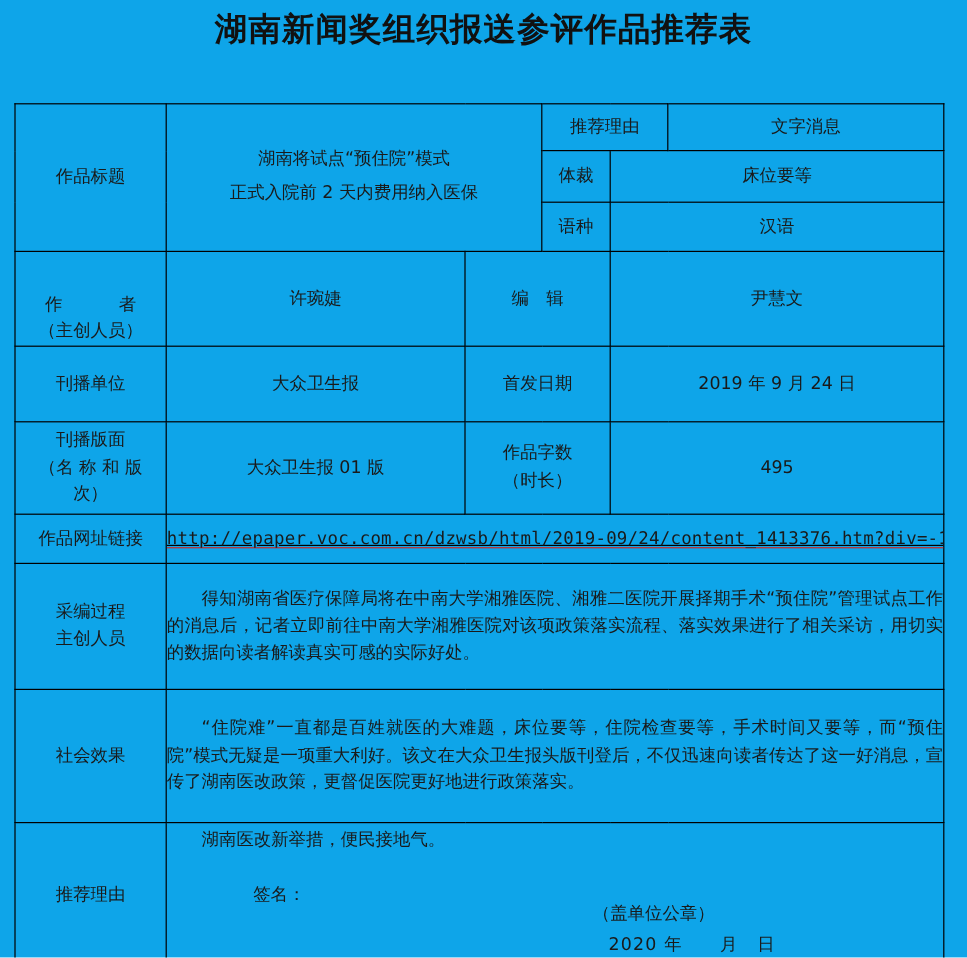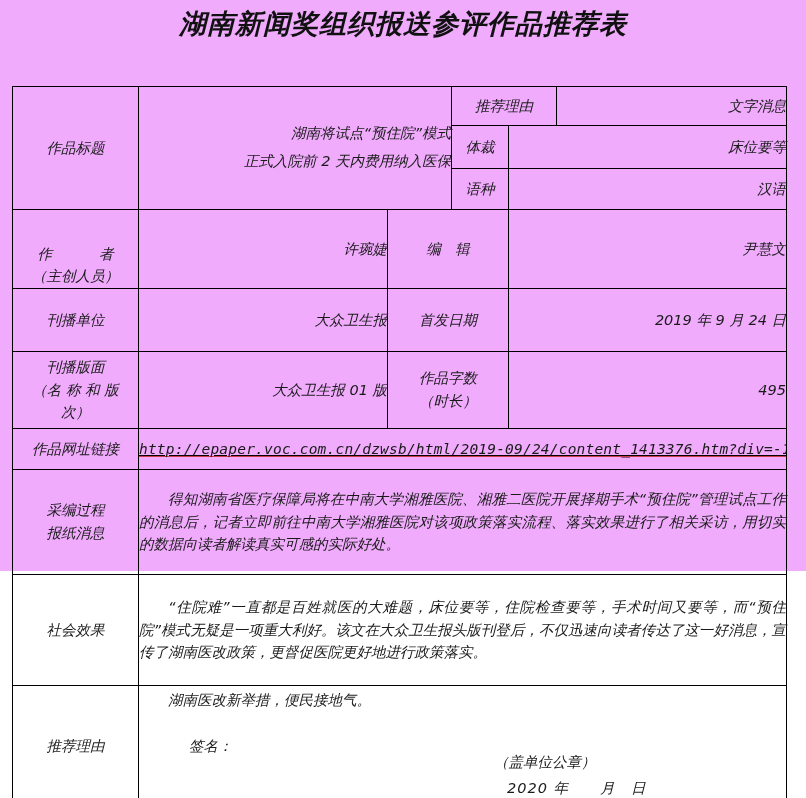--- a/index.html
+++ b/index.html
@@ -11,23 +11,22 @@
     width: 806px;
     height: 798px;
     overflow: hidden;
     font-family: "DejaVu Sans", "Liberation Sans", sans-serif;
     color: #000000;
   }
 
   .page {
     position: relative;
     width: 806px;
-    height: 571px;
-    background: #f0abfc;
-    font-style: italic;
+    height: 798px;
+    background: #0ea5e9;
   }
 
   
   .doc-title {
     position: absolute;
     left: 0;
     top: 6px;
     width: 806px;
     text-align: center;
     font-size: 27px;
@@ -75,21 +74,21 @@
     white-space: normal;
     line-height: 1.5;
   }
   .lbl-two {
     text-align: center;
     line-height: 1.5;
     white-space: normal;
   }
 
   .val {
-    text-align: right;
+    text-align: center;
     padding: 4px 10px;
     font-size: 14.5px;
   }
   .val-top {
     vertical-align: middle;
   }
 
   .title-lines {
     line-height: 1.9;
     font-size: 14.5px;
@@ -128,21 +127,21 @@
   .reason-line {
     text-indent: 2em;
   }
   .sign-row {
     margin-top: 24px;
     position: relative;
     height: 26px;
   }
   .sign-label {
     position: absolute;
-    left: 50px;
+    left: 72px;
     top: 0;
   }
   .seal-label {
     position: absolute;
     left: 355px;
     top: 16px;
   }
   .date-line {
     position: relative;
     height: 26px;
@@ -229,21 +228,21 @@
       <tr>
         <td class="lbl" style="height:40px">作品网址链接</td>
         <td class="url-cell" colspan="5">
           <span class="url-text">http://epaper.voc.com.cn/dzwsb/html/2019-09/24/content_1413376.htm?div=-1</span>
         </td>
       </tr>
 
       <tr>
         <td class="lbl lbl-two" style="height:104px">
           <div>采编过程</div>
-          <div>报纸消息</div>
+          <div>主创人员</div>
         </td>
         <td class="para" colspan="5">得知湖南省医疗保障局将在中南大学湘雅医院、湘雅二医院开展择期手术“预住院”管理试点工作的消息后，记者立即前往中南大学湘雅医院对该项政策落实流程、落实效果进行了相关采访，用切实的数据向读者解读真实可感的实际好处。</td>
       </tr>
 
       <tr>
         <td class="lbl" style="height:110px">社会效果</td>
         <td class="para" colspan="5">“住院难”一直都是百姓就医的大难题，床位要等，住院检查要等，手术时间又要等，而“预住院”模式无疑是一项重大利好。该文在大众卫生报头版刊登后，不仅迅速向读者传达了这一好消息，宣传了湖南医改政策，更督促医院更好地进行政策落实。</td>
       </tr>
 
       <tr>

